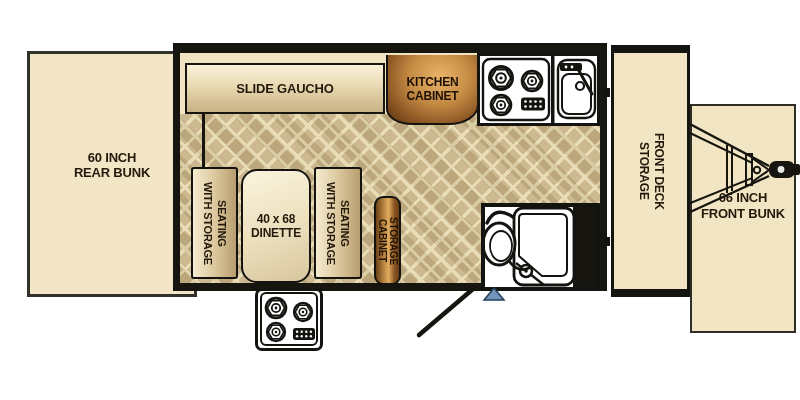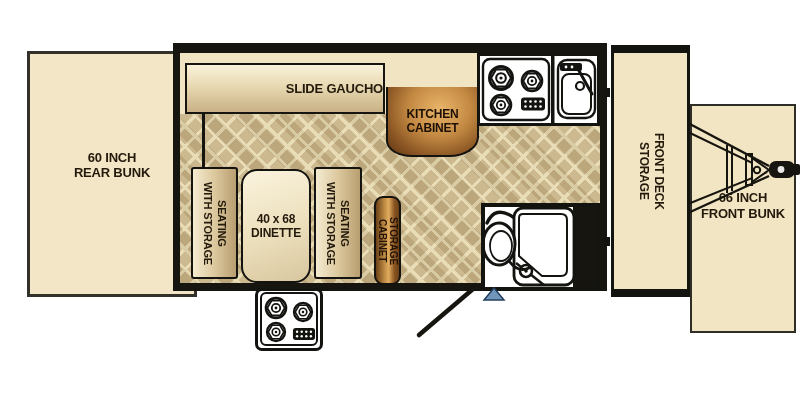--- a/index.html
+++ b/index.html
@@ -23,27 +23,27 @@
   .body-inner{position:absolute;left:0;top:0;width:420px;height:230px;}
   .floor{left:0;top:61px;width:420px;height:169px;
          background-color:#c7b183;
          background-image:
            repeating-linear-gradient(45deg, rgba(0,0,0,0.06) 0 13px, rgba(255,255,255,0.10) 13px 26px),
            repeating-linear-gradient(-45deg, transparent 0 11.5px, #e7d9af 11.5px 14.5px),
            repeating-linear-gradient(45deg, transparent 0 11.5px, #e7d9af 11.5px 14.5px);}
   .slide-line{left:22px;top:61px;width:3px;height:55px;background:#17150f;}
 
   .gaucho{left:5px;top:10px;width:200px;height:51px;border:2px solid #17150f;
-          background:linear-gradient(to bottom,#f9f1d9 0%,#e8d9b2 45%,#c9b185 100%);justify-content:flex-end;}
+          background:linear-gradient(to bottom,#f9f1d9 0%,#e8d9b2 45%,#c9b185 100%);}
   .gaucho .label{font-size:13px;}
 
   .kcab{left:206px;top:2px;width:93px;height:70px;
         background:radial-gradient(ellipse at 58% 32%, #e9b46a 0%, #c48a43 42%, #8a5523 75%, #5c3512 100%);
         border:2px solid #151310;border-top:none;
-        border-radius:0 0 30px 26px / 0 0 20px 16px;margin-top:32px;}
+        border-radius:0 0 30px 26px / 0 0 20px 16px;}
   .kcab .label{font-size:12px;color:#1c0f04;}
 
   .appliances{left:297px;top:0px;width:123px;height:73px;background:#ffffff;
               border:3px solid #131310;}
 
   .seat{top:114px;width:47px;height:112px;border:2px solid #151310;border-radius:3px;
         background:linear-gradient(to right,#f4ebd0 0%,#dcc89e 50%,#b89e70 100%);}
   .seat-left{left:11px;}
   .seat-right{left:134px;width:48px;}
   .seat .label{font-size:11px;}

